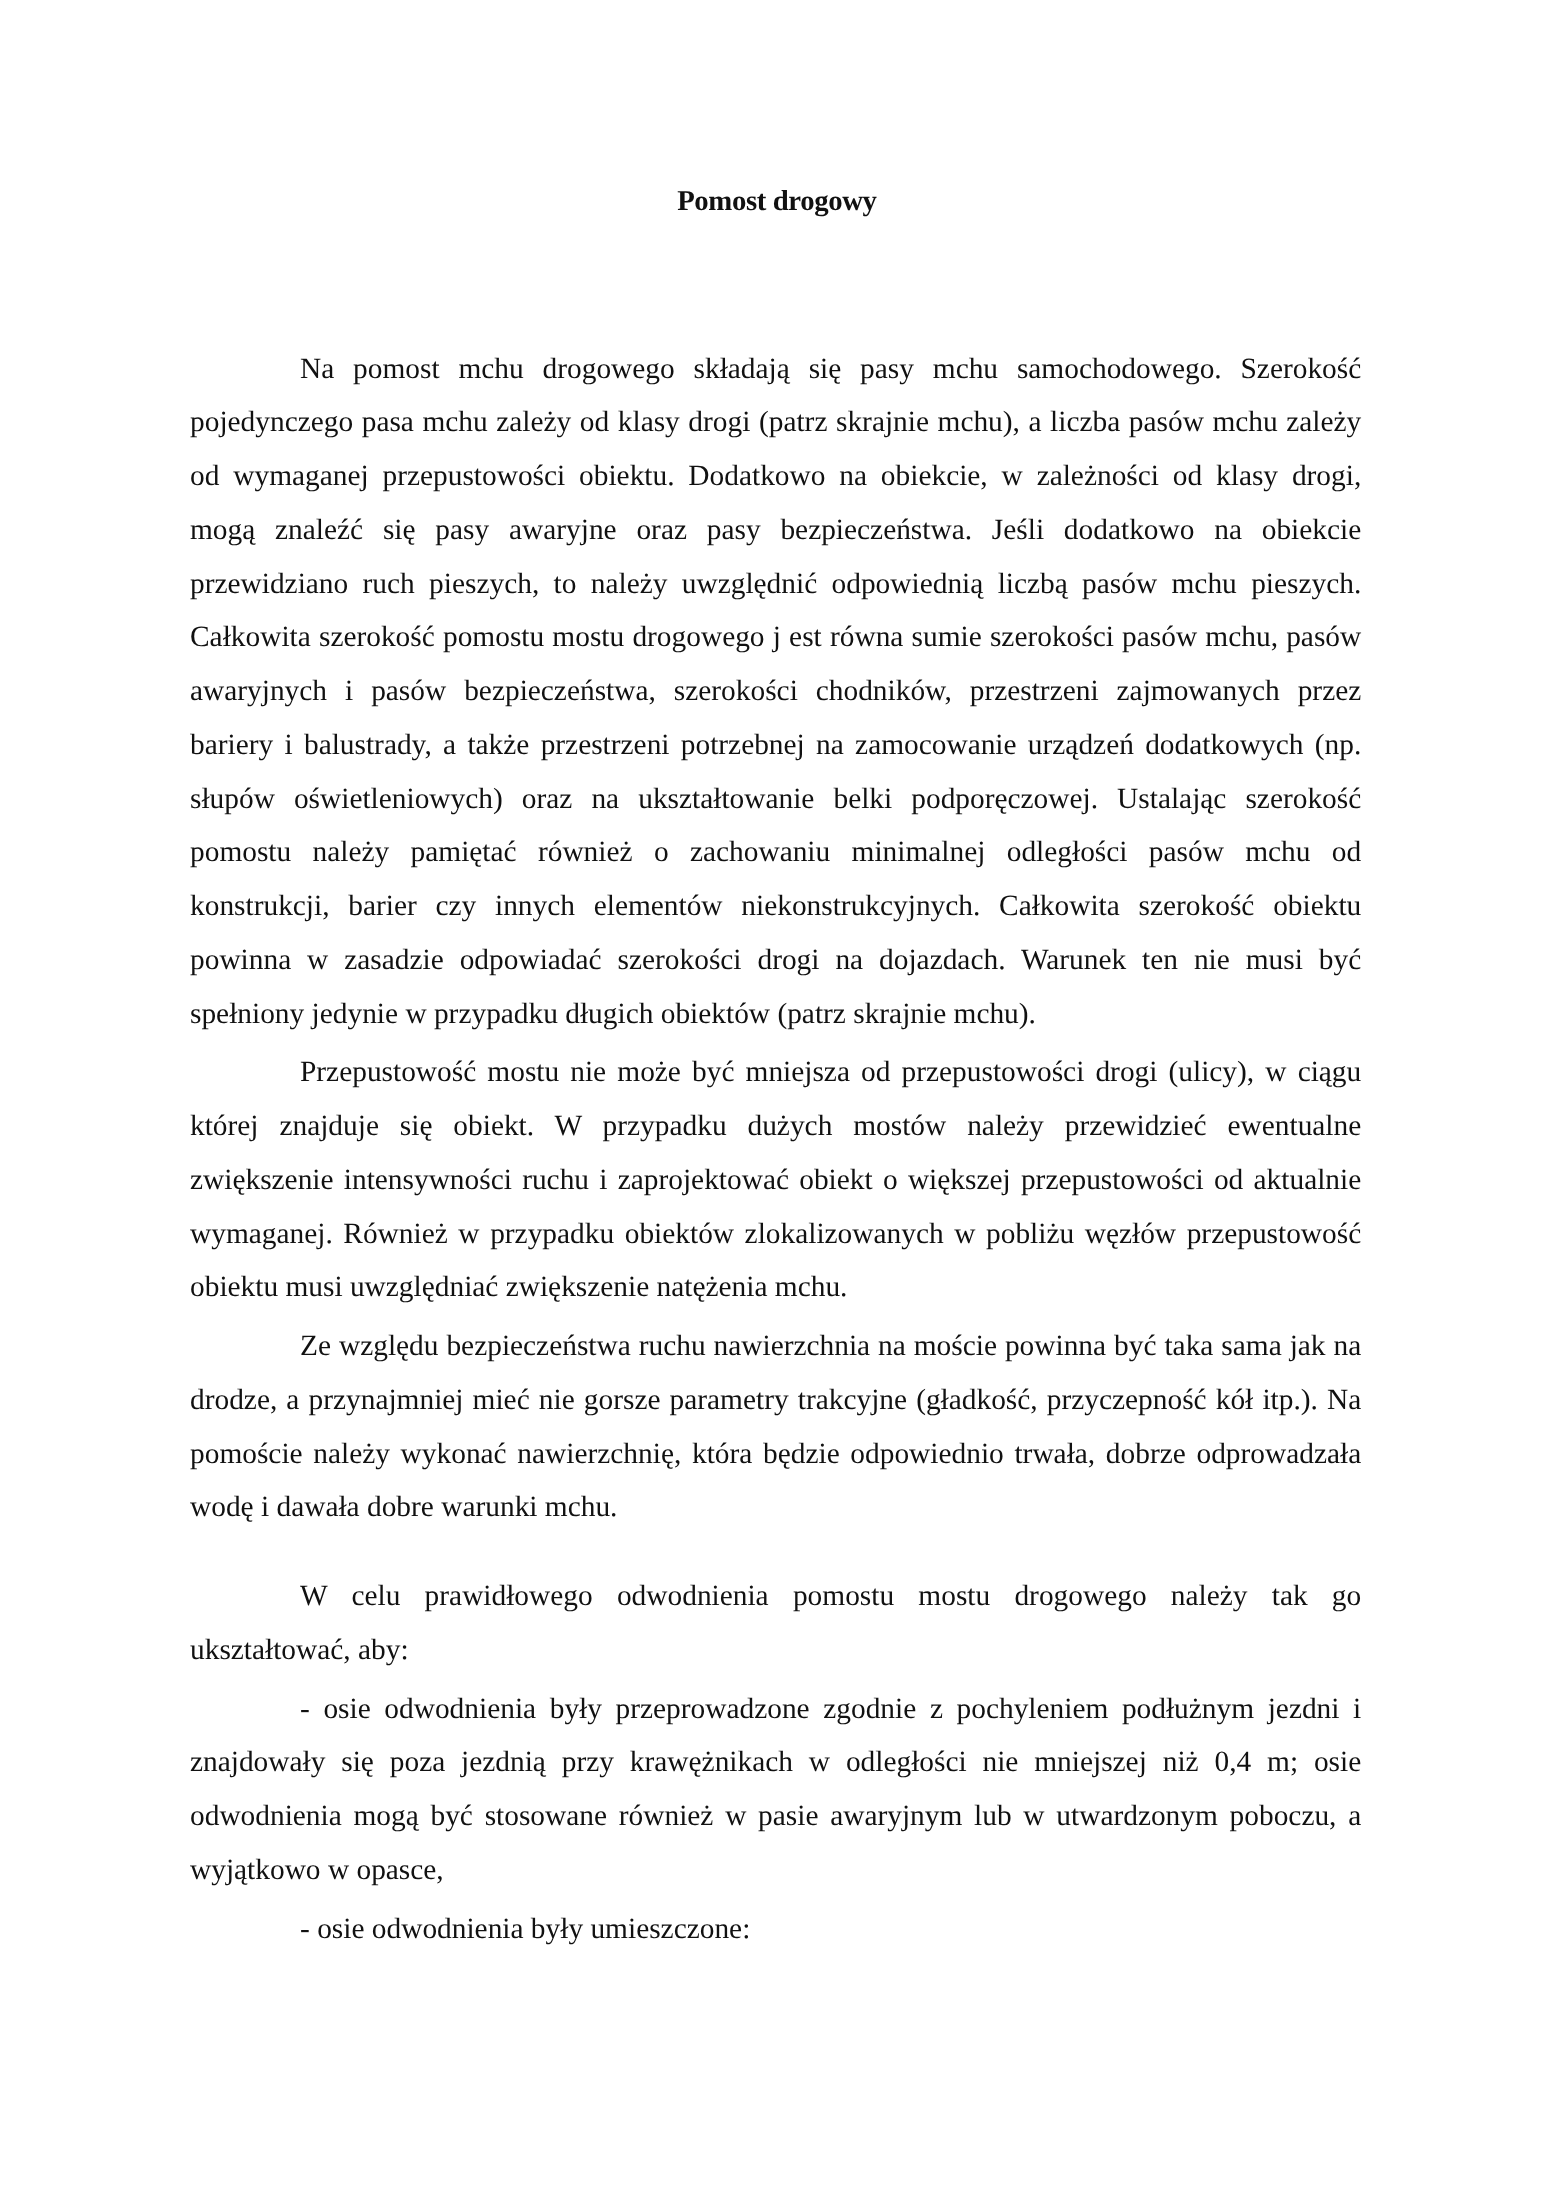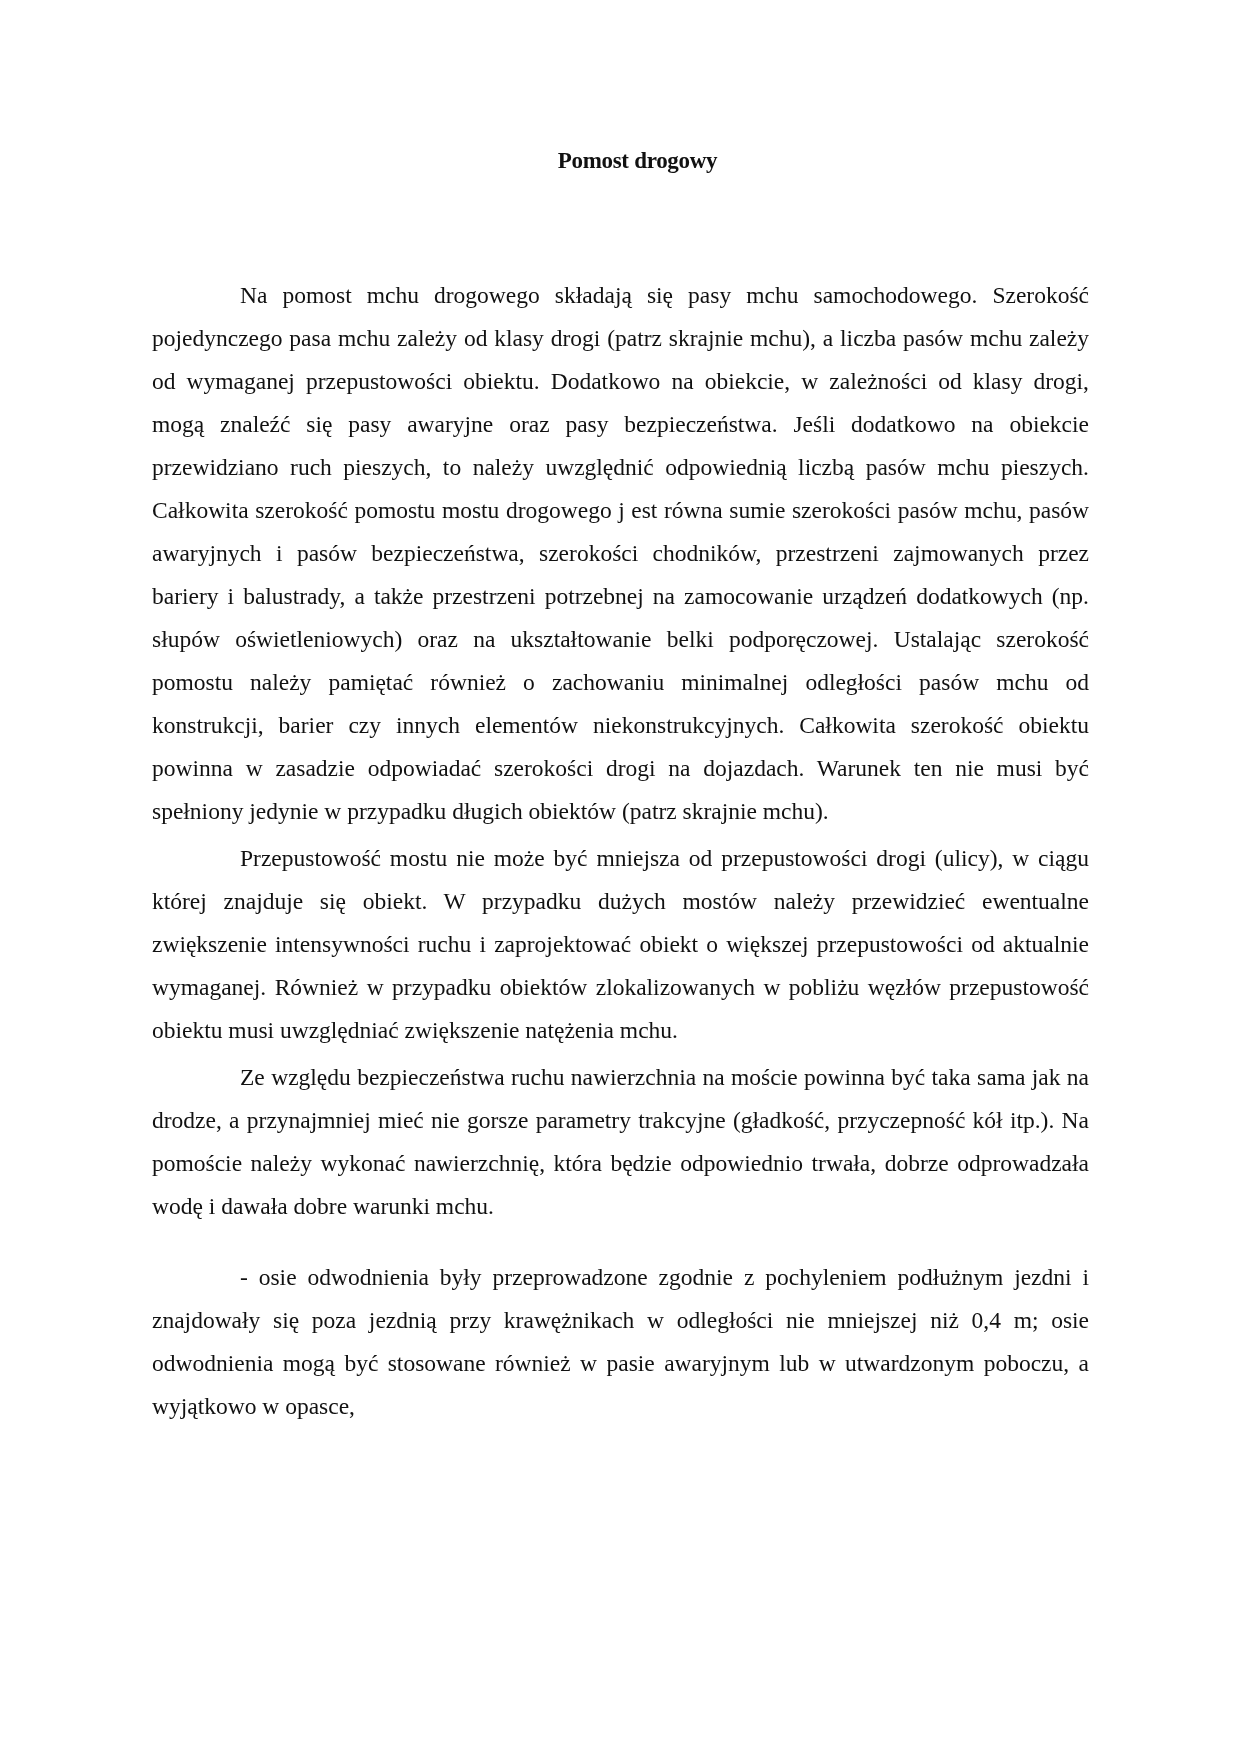--- a/index.html
+++ b/index.html
@@ -3,34 +3,36 @@
   <meta charset="utf-8">
   <style>
     html, body { margin: 0; padding: 0; background: #ffffff; }
     body { width: 1240px; height: 1754px; position: relative; overflow: hidden; }
     .page {
       position: absolute; left: 148px; top: 0; width: 945px;
       font-family: "Liberation Serif", "DejaVu Serif", serif;
       color: #111111; font-size: 23.5px; line-height: 43px;
     }
     .title {
-      position: absolute; top: 146px; left: 17px; width: 100%;
+      position: absolute; top: 146px; left: 1px; width: 100%;
       text-align: center; font-weight: bold; font-size: 23px;
       line-height: 30px; letter-spacing: -0.3px;
     }
     .body { position: absolute; top: 270px; left: 0; width: 945px; }
     p { margin: 4px; text-align: justify; text-indent: 88px; }
     .gap { height: 20px; }
     .hang { text-indent: 88px; }
   </style>
 </head>
 <body>
 
 <div class="page">
   <div class="title">Pomost drogowy</div>
   <div class="body">
     <p>Na pomost mchu drogowego składają się pasy mchu samochodowego. Szerokość pojedynczego pasa mchu zależy od klasy drogi (patrz skrajnie mchu), a liczba pasów mchu zależy od wymaganej przepustowości obiektu. Dodatkowo na obiekcie, w zależności od klasy drogi, mogą znaleźć się pasy awaryjne oraz pasy bezpieczeństwa. Jeśli dodatkowo na obiekcie przewidziano ruch pieszych, to należy uwzględnić odpowiednią liczbą pasów mchu pieszych. Całkowita szerokość pomostu mostu drogowego j est równa sumie szerokości pasów mchu, pasów awaryjnych i pasów bezpieczeństwa, szerokości chodników, przestrzeni zajmowanych przez bariery i balustrady, a także przestrzeni potrzebnej na zamocowanie urządzeń dodatkowych (np. słupów oświetleniowych) oraz na ukształtowanie belki podporęczowej. Ustalając szerokość pomostu należy pamiętać również o zachowaniu minimalnej odległości pasów mchu od konstrukcji, barier czy innych elementów niekonstrukcyjnych. Całkowita szerokość obiektu powinna w zasadzie odpowiadać szerokości drogi na dojazdach. Warunek ten nie musi być spełniony jedynie w przypadku długich obiektów (patrz skrajnie mchu).</p>
     <p>Przepustowość mostu nie może być mniejsza od przepustowości drogi (ulicy), w ciągu której znajduje się obiekt. W przypadku dużych mostów należy przewidzieć ewentualne zwiększenie intensywności ruchu i zaprojektować obiekt o większej przepustowości od aktualnie wymaganej. Również w przypadku obiektów zlokalizowanych w pobliżu węzłów przepustowość obiektu musi uwzględniać zwiększenie natężenia mchu.</p>
     <p>Ze względu bezpieczeństwa ruchu nawierzchnia na moście powinna być taka sama jak na drodze, a przynajmniej mieć nie gorsze parametry trakcyjne (gładkość, przyczepność kół itp.). Na pomoście należy wykonać nawierzchnię, która będzie odpowiednio trwała, dobrze odprowadzała wodę i dawała dobre warunki mchu.</p>
     <div class="gap"></div>
+    <p>W celu prawidłowego odwodnienia pomostu mostu drogowego należy tak go ukształtować, aby:</p>
     <p class="hang">- osie odwodnienia były przeprowadzone zgodnie z pochyleniem podłużnym jezdni i znajdowały się poza jezdnią przy krawężnikach w odległości nie mniejszej niż 0,4 m; osie odwodnienia mogą być stosowane również w pasie awaryjnym lub w utwardzonym poboczu, a wyjątkowo w opasce,</p>
+    <p class="hang">- osie odwodnienia były umieszczone:</p>
   </div>
 </div>
 
 </body></html>

